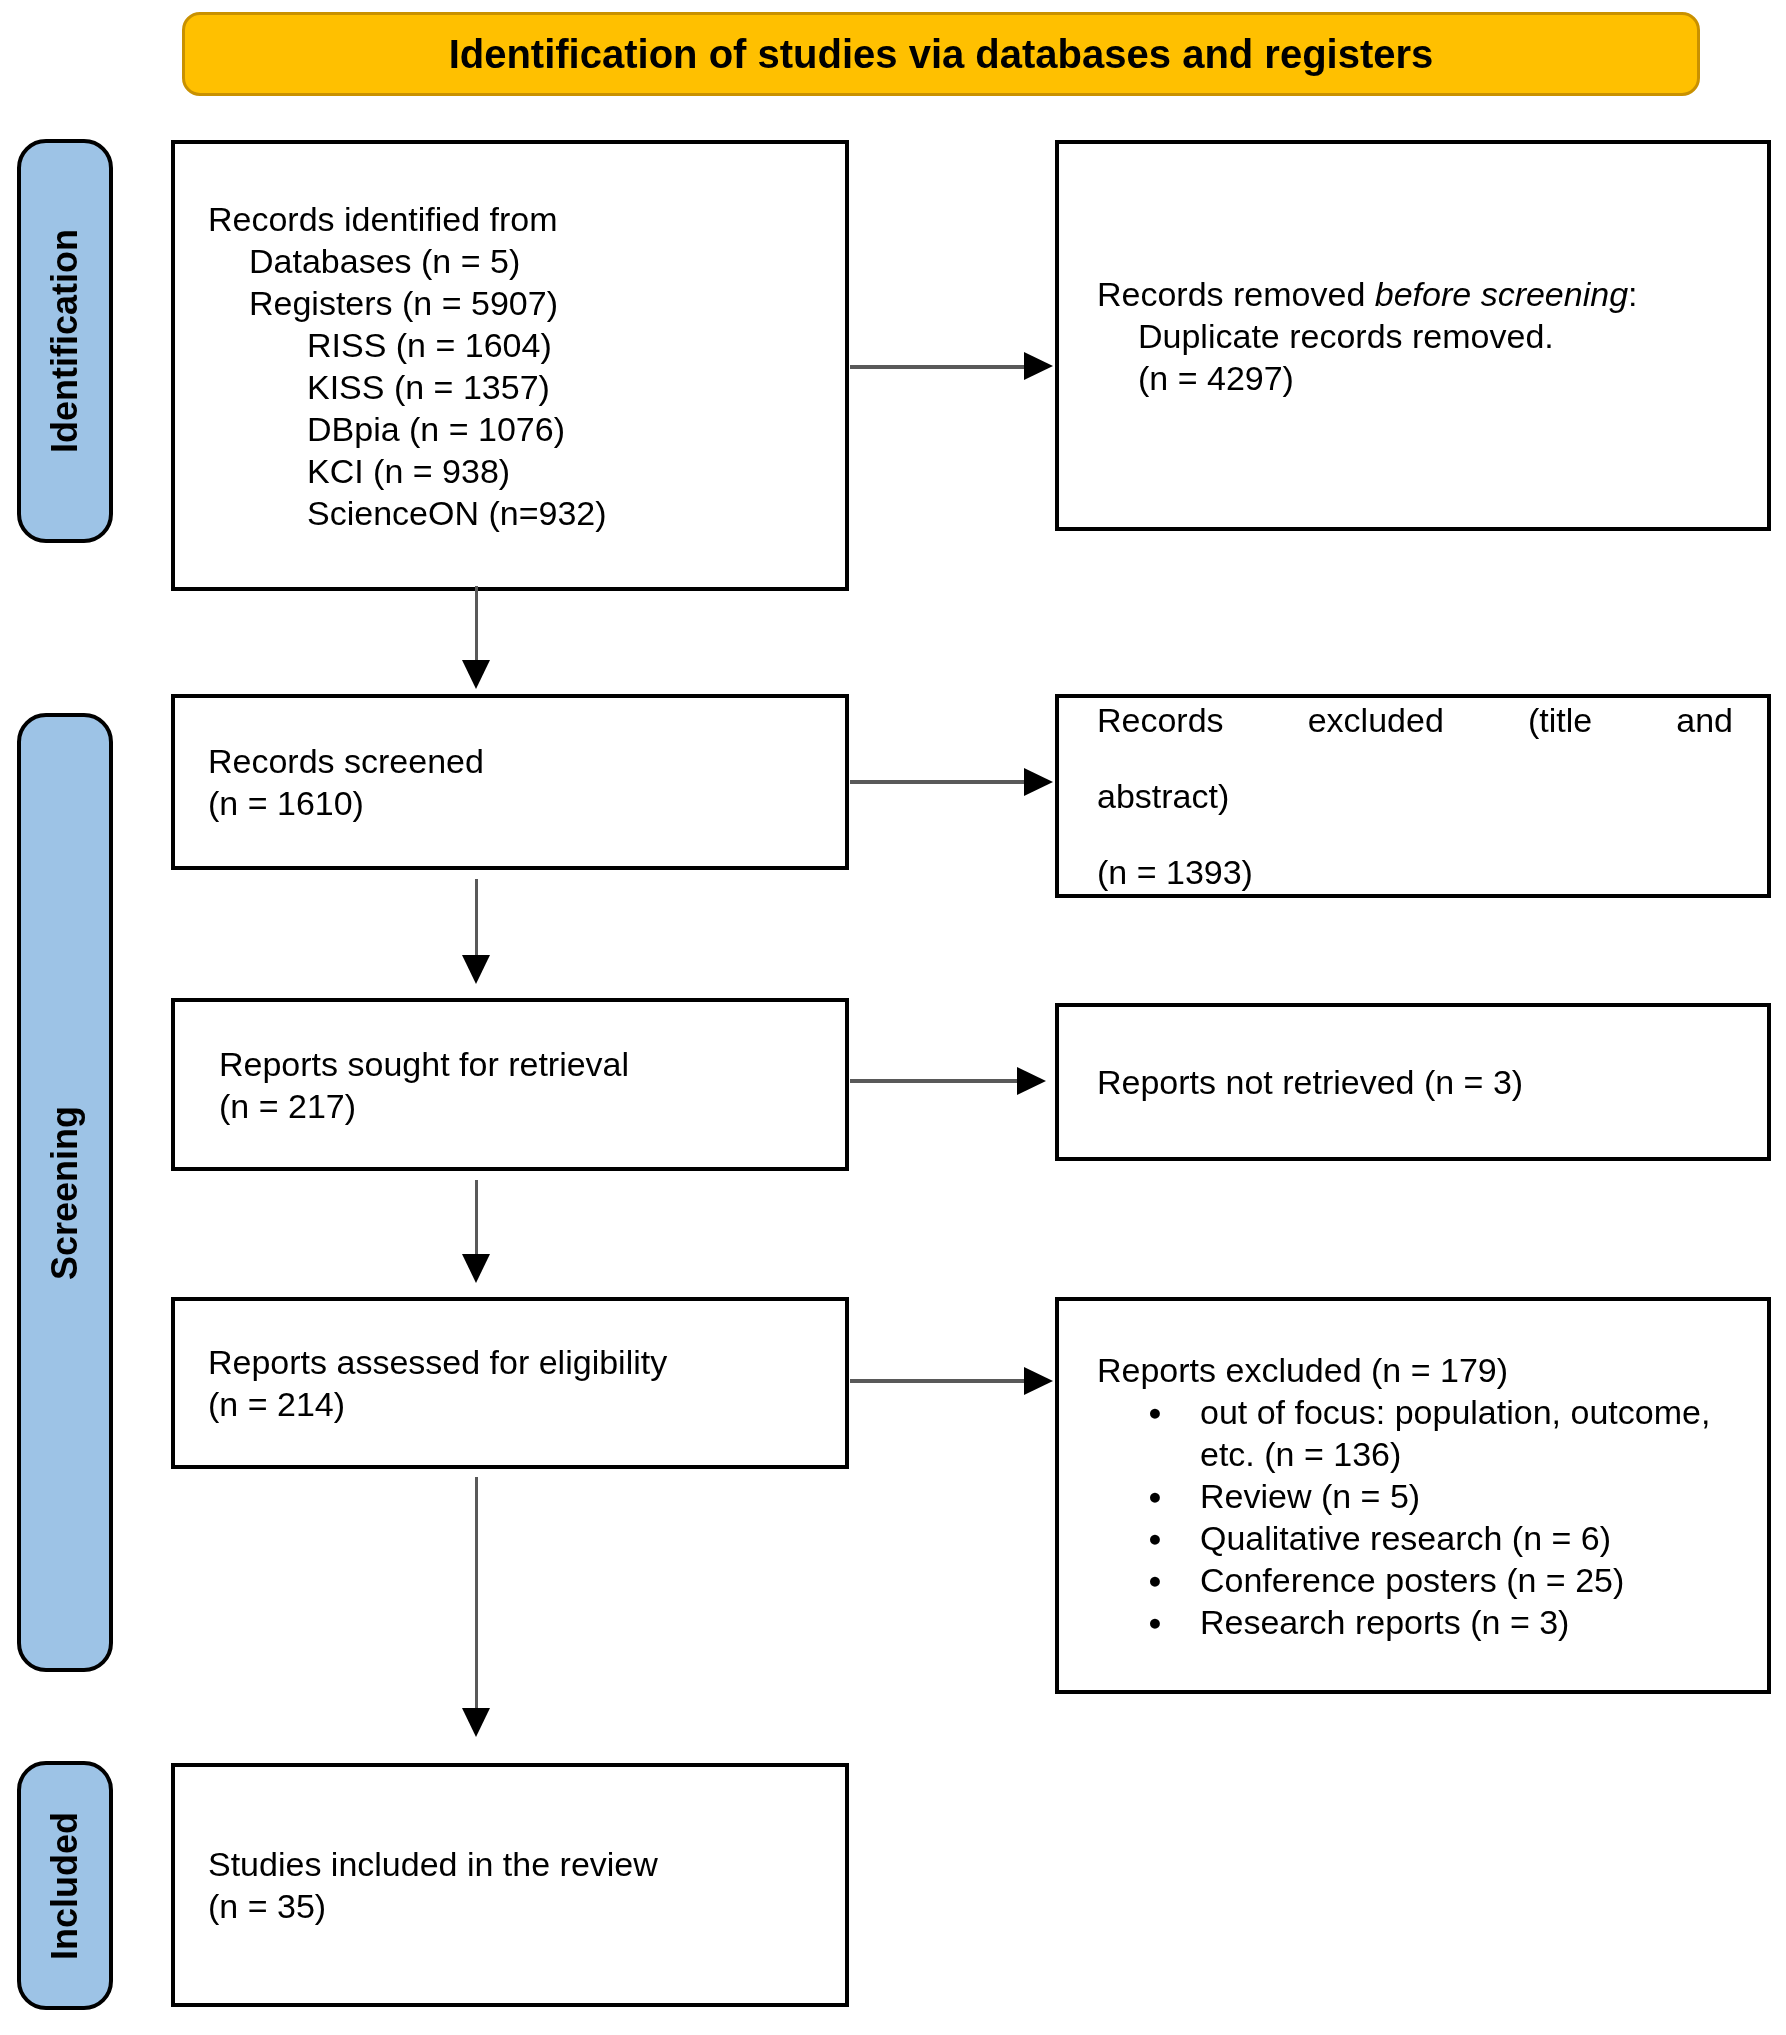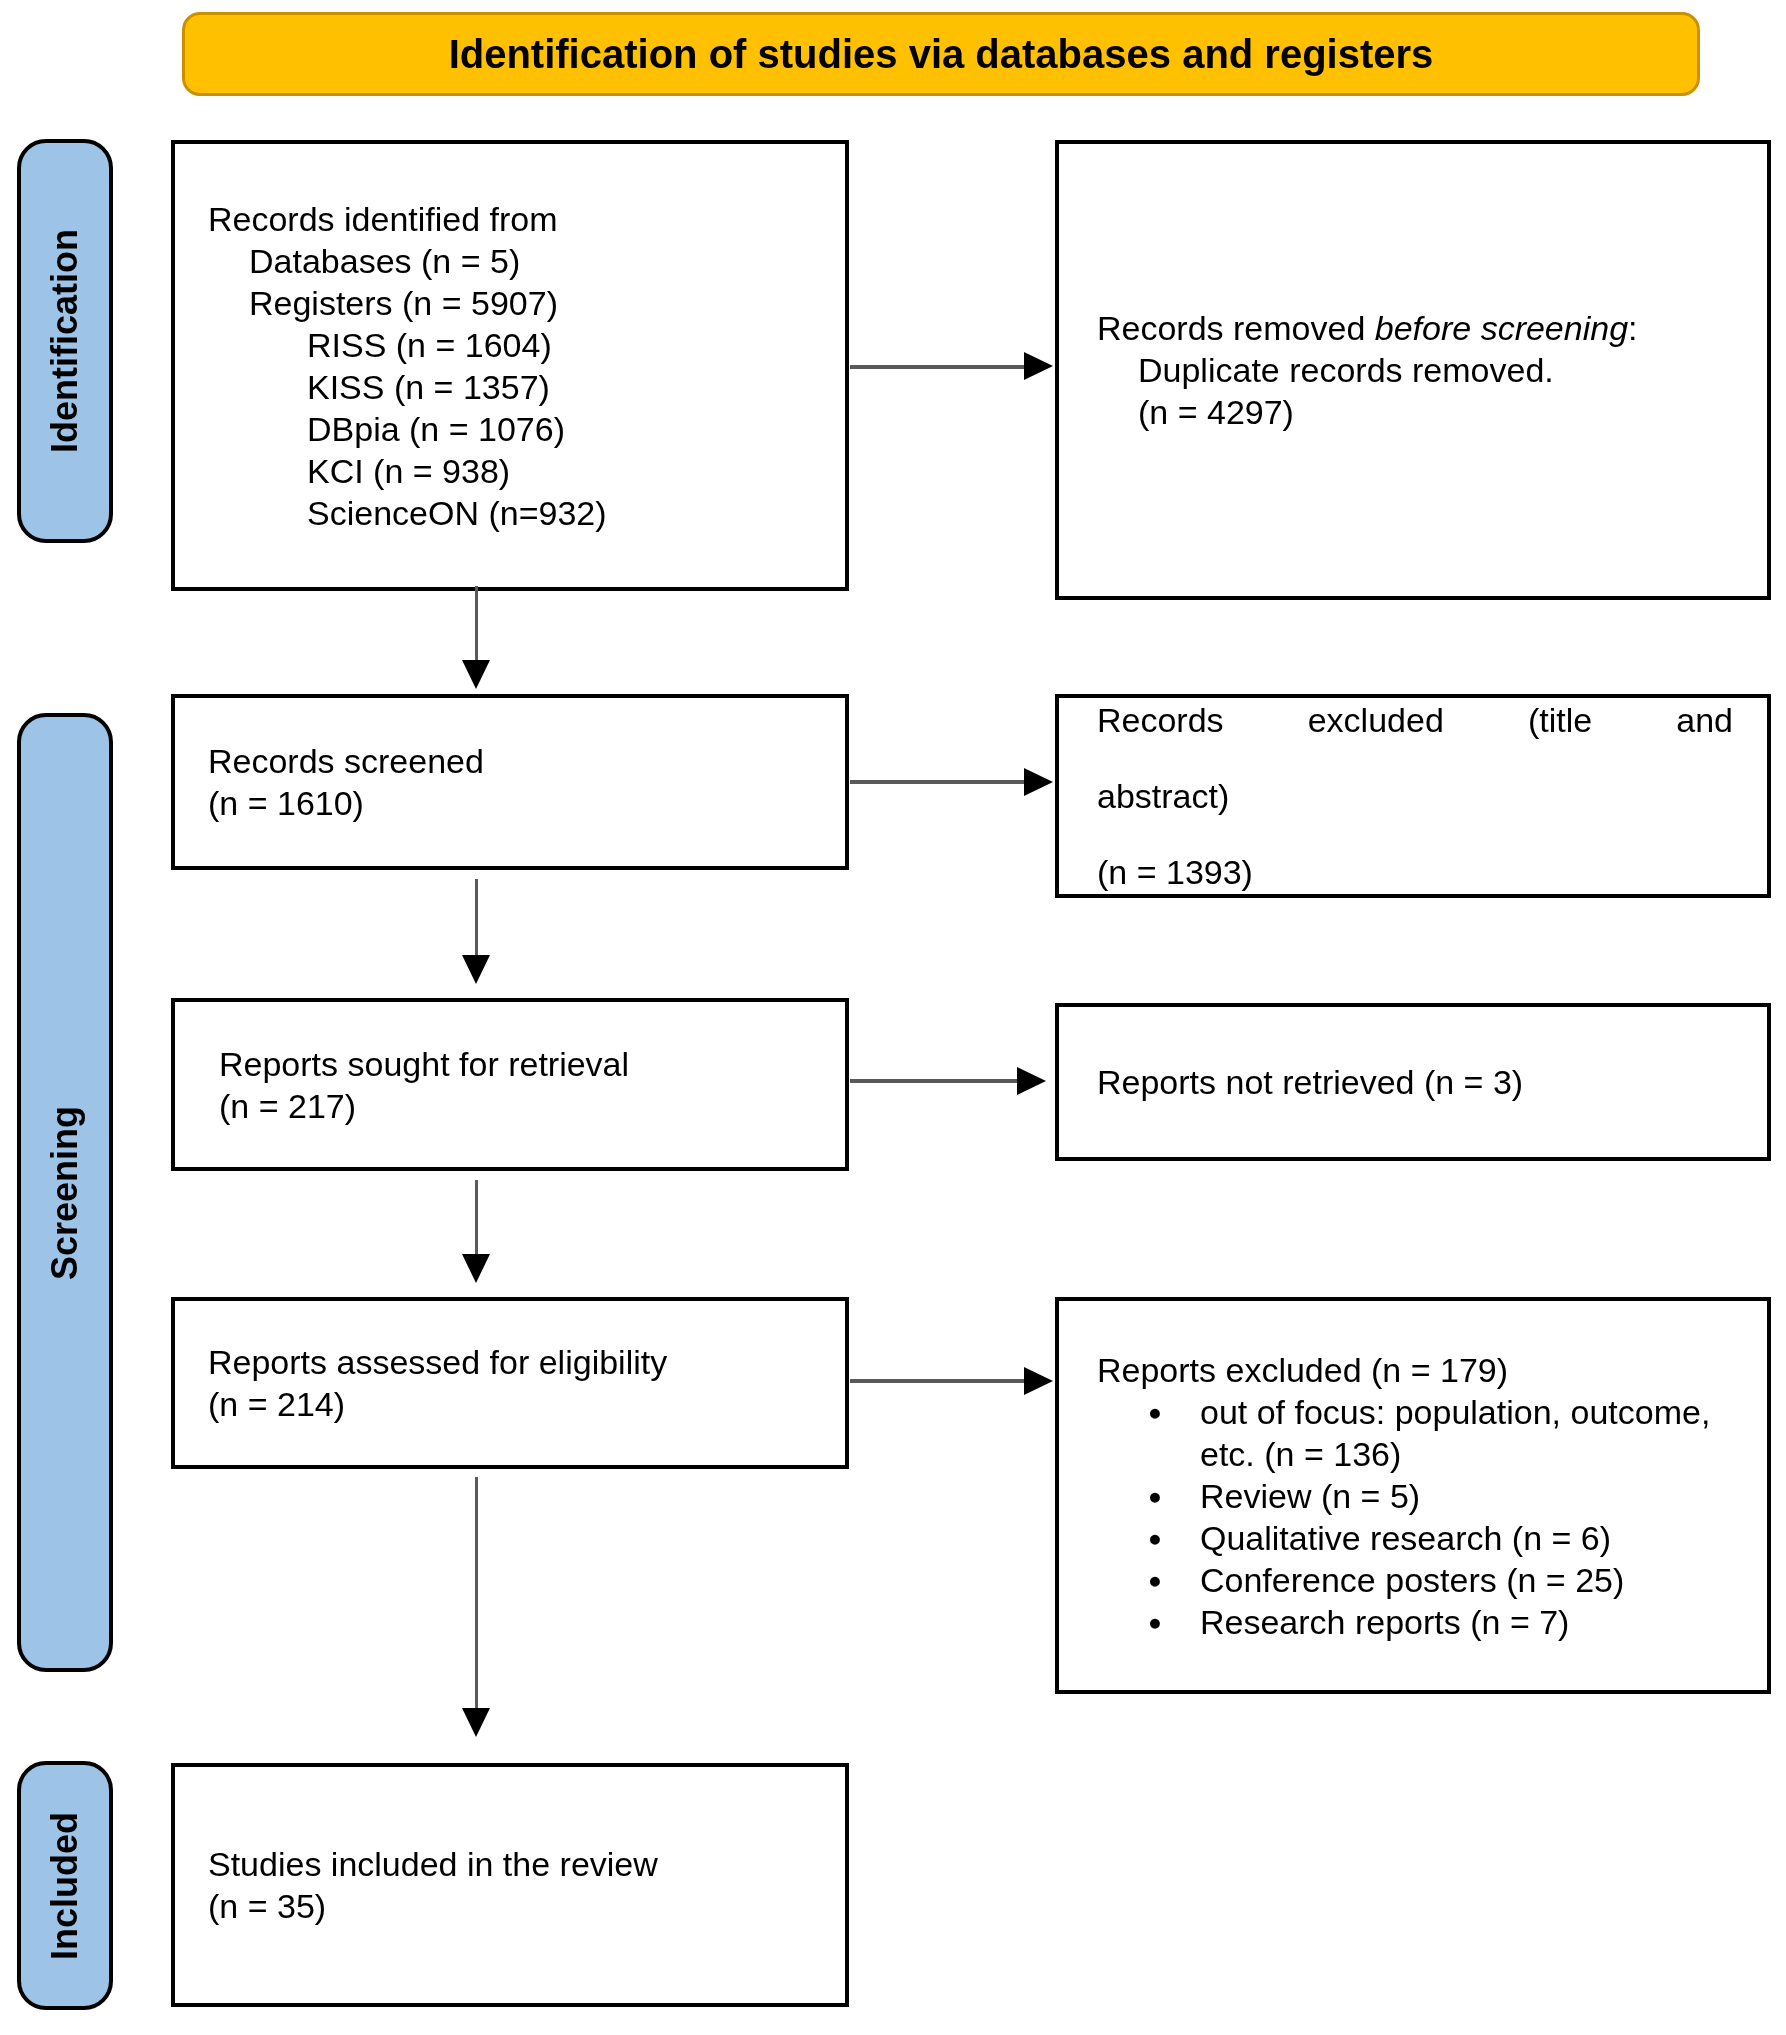--- a/index.html
+++ b/index.html
@@ -47,21 +47,21 @@
     position:absolute;
     background:#ffffff;
     border:4.8px solid #000000;
     box-sizing:border-box;
     display:flex; flex-direction:column; justify-content:center;
     font-size:34px; line-height:42px;
   }
   .col1{ left:171px; width:678px; }
   .col2{ left:1055px; width:716px; }
   #box-identified{ top:140px; height:451px; padding-left:33px; }
-  #box-removed{ top:140px; height:460px; padding-left:38px; padding-right:31px; }
+  #box-removed{ top:140px; height:391px; padding-left:38px; padding-right:31px; }
   #box-screened{ top:694px; height:176px; padding-left:33px; }
   #box-excluded-ta{ top:694px; height:204px; padding-left:38px; padding-right:34px;gap:34px; }
   #box-sought{ top:998px; height:173px; padding-left:44px; }
   #box-not-retrieved{ top:1003px; height:158px; padding-left:38px; }
   #box-assessed{ top:1297px; height:172px; padding-left:33px; }
   #box-reports-excluded{ top:1297px; height:397px; padding-left:38px; padding-right:27.4px; }
   #box-included{ top:1763px; height:244px; padding-left:33px; }
   .ln{ white-space:nowrap; }
   .ind1{ padding-left:41px; }
   .ind2{ padding-left:99px; }
@@ -166,21 +166,21 @@
     <div class="bullet">
       <span class="dot">●</span>
       <span class="btext">Qualitative research (n = 6)</span>
     </div>
     <div class="bullet">
       <span class="dot">●</span>
       <span class="btext">Conference posters (n = 25)</span>
     </div>
     <div class="bullet">
       <span class="dot">●</span>
-      <span class="btext">Research reports (n = 7)</span>
+      <span class="btext">Research reports (n = 3)</span>
     </div>
   </div>
 
   <div class="fbox col1" id="box-included">
     <div class="ln">Studies included in the review</div>
     <div class="ln">(n = 35)</div>
   </div>
 
   <div class="vstem" style="left:475px; top:586px; height:75px;"></div>
   <div class="vhead" style="left:462px; top:660px;"></div>

